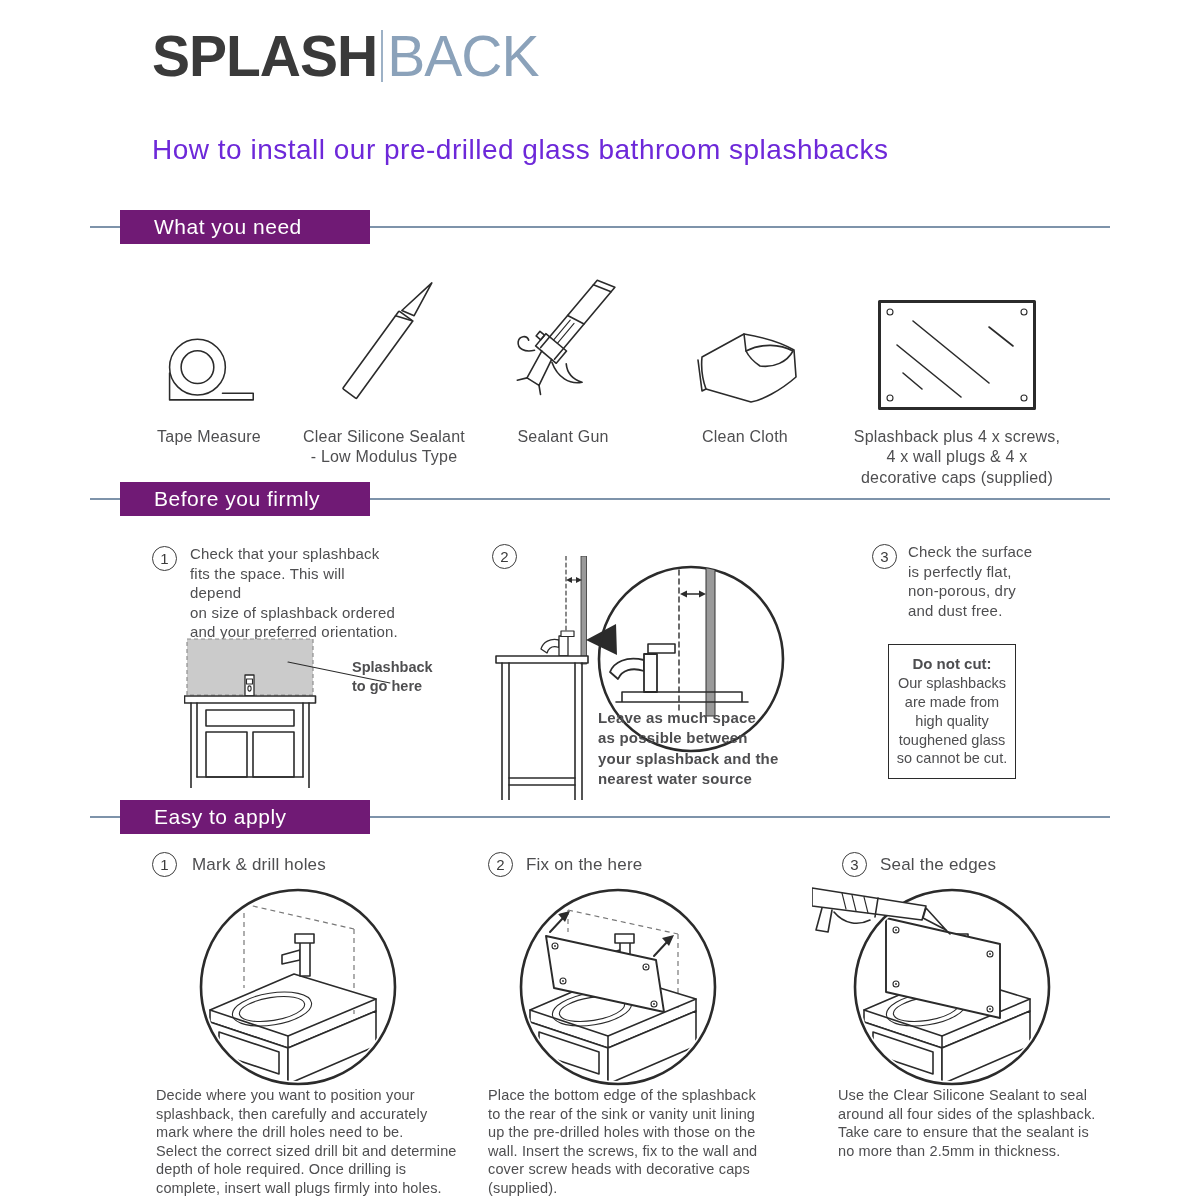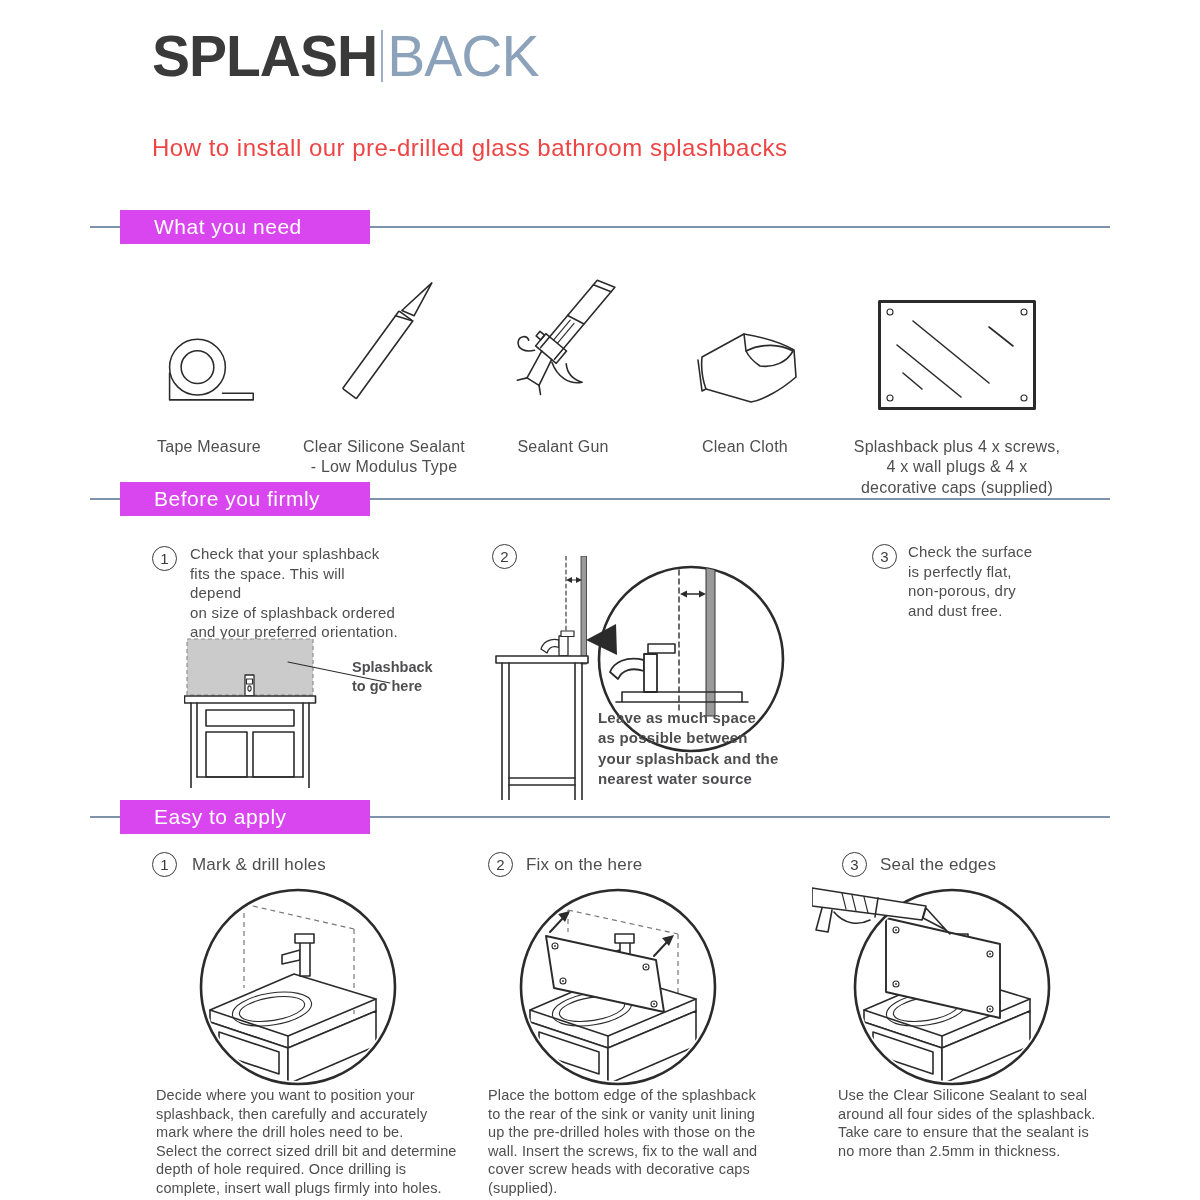--- a/index.html
+++ b/index.html
@@ -4,31 +4,31 @@
 <style>
   html,body{margin:0;padding:0;background:#fff;}
   .page{position:relative;width:1200px;height:1200px;background:#ffffff;overflow:hidden;
         font-family:"Liberation Sans", sans-serif;color:#4e4e50;}
   .preline{white-space:pre-line;}
   
   .logo{position:absolute;left:152px;top:28px;font-size:57px;line-height:1;letter-spacing:-1px;}
   .logo .p1{font-weight:700;color:#3a3a3a;}
   .logo .sep{display:inline-block;width:0;height:52px;border-left:2px solid #9db1c6;margin:0 4px;vertical-align:-6px;}
   .logo .p2{font-weight:400;color:#8ba2ba;}
-  .subtitle{position:absolute;left:152px;top:134px;font-size:24px;letter-spacing:.5px;color:#ef4444;}
+  .subtitle{position:absolute;left:152px;top:134px;font-size:28px;letter-spacing:.5px;color:#6d28d9;}
   
   .rulebar{position:absolute;left:90px;width:1020px;height:34px;}
   .rulebar::before{content:"";position:absolute;left:0;right:0;top:16px;border-top:2px solid #7e93aa;}
-  .rulebar .bar{position:absolute;left:30px;top:0;width:250px;height:34px;background:#d946ef;
+  .rulebar .bar{position:absolute;left:30px;top:0;width:250px;height:34px;background:#701a75;
       color:#ffffff;font-size:21px;letter-spacing:.5px;line-height:34px;padding-left:34px;box-sizing:border-box;}
   
   .wyn{position:absolute;left:120px;top:255px;width:960px;display:flex;}
   .wyn .item{display:flex;flex-direction:column;align-items:center;}
   .wyn .icobox{height:156px;display:flex;align-items:flex-end;justify-content:center;}
-  .wyn .lbl{margin-top:26px;font-size:16px;line-height:1.28;text-align:center;letter-spacing:.2px;}
+  .wyn .lbl{margin-top:16px;font-size:16px;line-height:1.28;text-align:center;letter-spacing:.2px;}
   
   svg .ln{fill:none;stroke:#2b2b2b;stroke-width:1.6;stroke-linecap:round;stroke-linejoin:round;}
   svg .fw{fill:#ffffff;stroke:#2b2b2b;stroke-width:1.6;stroke-linejoin:round;}
   svg .thk{stroke-width:2.6;}
   svg .thin{stroke-width:1.1;}
   svg .dsh{fill:none;stroke:#777;stroke-width:1.2;stroke-dasharray:5 4;}
   svg .dk{fill:#2b2b2b;stroke:none;}
   
   .bys{position:absolute;left:0;top:528px;width:1200px;height:272px;}
   .eta{position:absolute;left:0;top:840px;width:1200px;height:360px;}
@@ -199,20 +199,28 @@
     <div class="abs caption preline" style="left:598px;top:180px">Leave as much space
 as possible between
 your splashback and the
 nearest water source</div>
 
     <div class="abs numc" style="left:872px;top:16px">3</div>
     <div class="abs stext preline" style="left:908px;top:14px;width:160px">Check the surface
 is perfectly flat,
 non-porous, dry
 and dust free.</div>
+    <div class="abs warnbox" style="left:888px;top:116px">
+      <div class="wt">Do not cut:</div>
+      <div class="wb preline">Our splashbacks
+are made from
+high quality
+toughened glass
+so cannot be cut.</div>
+    </div>
   </div>
 
   <div class="rulebar" style="top:800px">
     <div class="bar">Easy to apply</div>
   </div>
 
   <div class="eta">
 
     <div class="abs numc" style="left:152px;top:12px">1</div>
     <div class="abs etitle" style="left:192px;top:15px">Mark &amp; drill holes</div>

